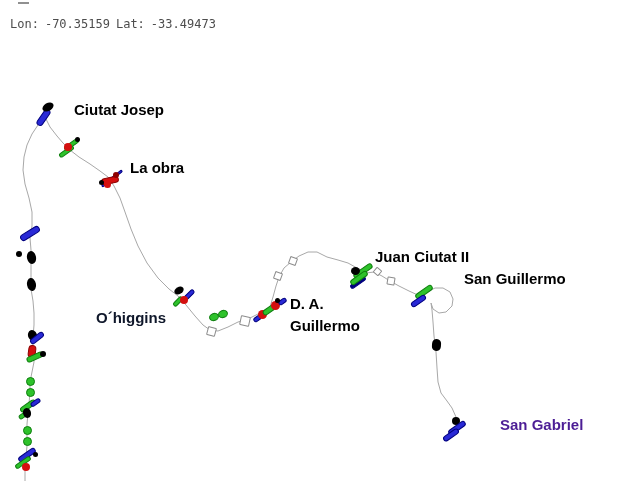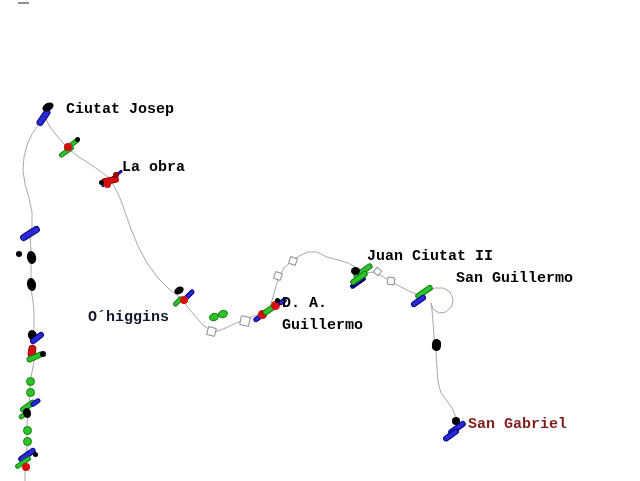--- a/index.html
+++ b/index.html
@@ -14,33 +14,34 @@
   #corner-dash { position:absolute; left:18px; top:2px; width:11px; height:2px; background:#909090; }
   #statusbar {
     position:absolute; left:10px; top:17px;
     font-family:"DejaVu Sans Mono", monospace;
     font-size:12px; color:#4d4d4d; white-space:pre;
   }
   #statusbar span { margin-right:6px; }
   #route-layer { position:absolute; left:0; top:0; width:640px; height:481px; }
   .map-label {
     position:absolute;
-    font-family:Liberation Mono, monospace;
+    font-family:Liberation Sans, sans-serif;
     font-weight:bold; font-size:15px; line-height:22px;
-    color:#000000; white-space:pre-line;
+    color:#000000; white-space:pre-line;margin-left:8px;
   }
   .marker { position:absolute; left:0; top:0; }
   .marker-part { position:absolute; box-sizing:border-box; }
 </style>
 </head>
 <body>
 
 <div id="map-canvas">
   <div id="corner-dash"></div>
 
+  <div id="statusbar"><span>Lon:</span><span>-70.35159</span><span>Lat:</span><span>-33.49473</span></div>
 
   <svg id="route-layer" width="640" height="481" viewBox="0 0 640 481">
       <polyline points="44,118 38,125 32,134 27,145 24,157 23,170 25,184 29,198 32,212 32,226 30,238 31,250 31,263 31,276 31,289 33,301 34,313 34,325 33,337 33,351 34,362 32,372 30,382 30,393 29,403 28,413 27,424 27,435 27,446 26,457 25,468 25,481" fill="none" stroke="#a8a8a8" stroke-width="1" stroke-linejoin="round"></polyline>
       <polyline points="45,117 50,127 57,136 63,143 70,150 79,157 90,164 100,171 108,177 114,186 120,198 125,212 131,229 138,246 147,263 158,278 169,289 178,296 186,305 195,316 203,325 210,330 218,331 228,327 238,322 246,320 256,315 264,311 270,307 273,297 276,286 279,277 284,268 291,262 299,256 308,252 317,252 327,257 338,260 348,263 357,268 366,273 374,272 382,276 390,281 399,286 409,291 420,296 427,292 435,288 443,288 450,292 453,299 452,306 446,312 439,313 433,309 431,303 432,310 433,322 434,336 436,352 437,368 438,382 441,393 447,401 452,408 456,417" fill="none" stroke="#a8a8a8" stroke-width="1" stroke-linejoin="round"></polyline>
     </svg>
 
   <div id="marker-layer">
       <div class="marker">
         <div class="marker-part" style="width: 19px; height: 7px; left: 33.5px; top: 113.5px; background: rgb(41, 41, 214); border: 1px solid rgb(0, 0, 126); border-radius: 7px; transform: rotate(-55deg);"></div>
         <div class="marker-part" style="width: 12px; height: 8px; left: 42px; top: 103px; background: rgb(0, 0, 0); border-radius: 50%; transform: rotate(-30deg);"></div>
@@ -159,15 +160,15 @@
       </div>
     </div>
   <div id="label-layer">
       <div class="map-label" style="left: 66px; top: 99px; color: rgb(0, 0, 0);">Ciutat Josep</div>
       <div class="map-label" style="left: 122px; top: 157px; color: rgb(0, 0, 0);">La obra</div>
       <div class="map-label" style="left: 88px; top: 307px; color: #0f172a;">O´higgins</div>
       <div class="map-label" style="left: 282px; top: 293px; color: rgb(0, 0, 0);">D. A.
 Guillermo</div>
       <div class="map-label" style="left: 367px; top: 246px; color: rgb(0, 0, 0);">Juan Ciutat II</div>
       <div class="map-label" style="left: 456px; top: 268px; color: rgb(0, 0, 0);">San Guillermo</div>
-      <div class="map-label" style="left: 468px; top: 414px; color: #7f1d1d;">San Gabriel</div>
+      <div class="map-label" style="left: 492px; top: 414px; color: #4c1d95;">San Gabriel</div>
     </div>
 </div>
 
 </body></html>

